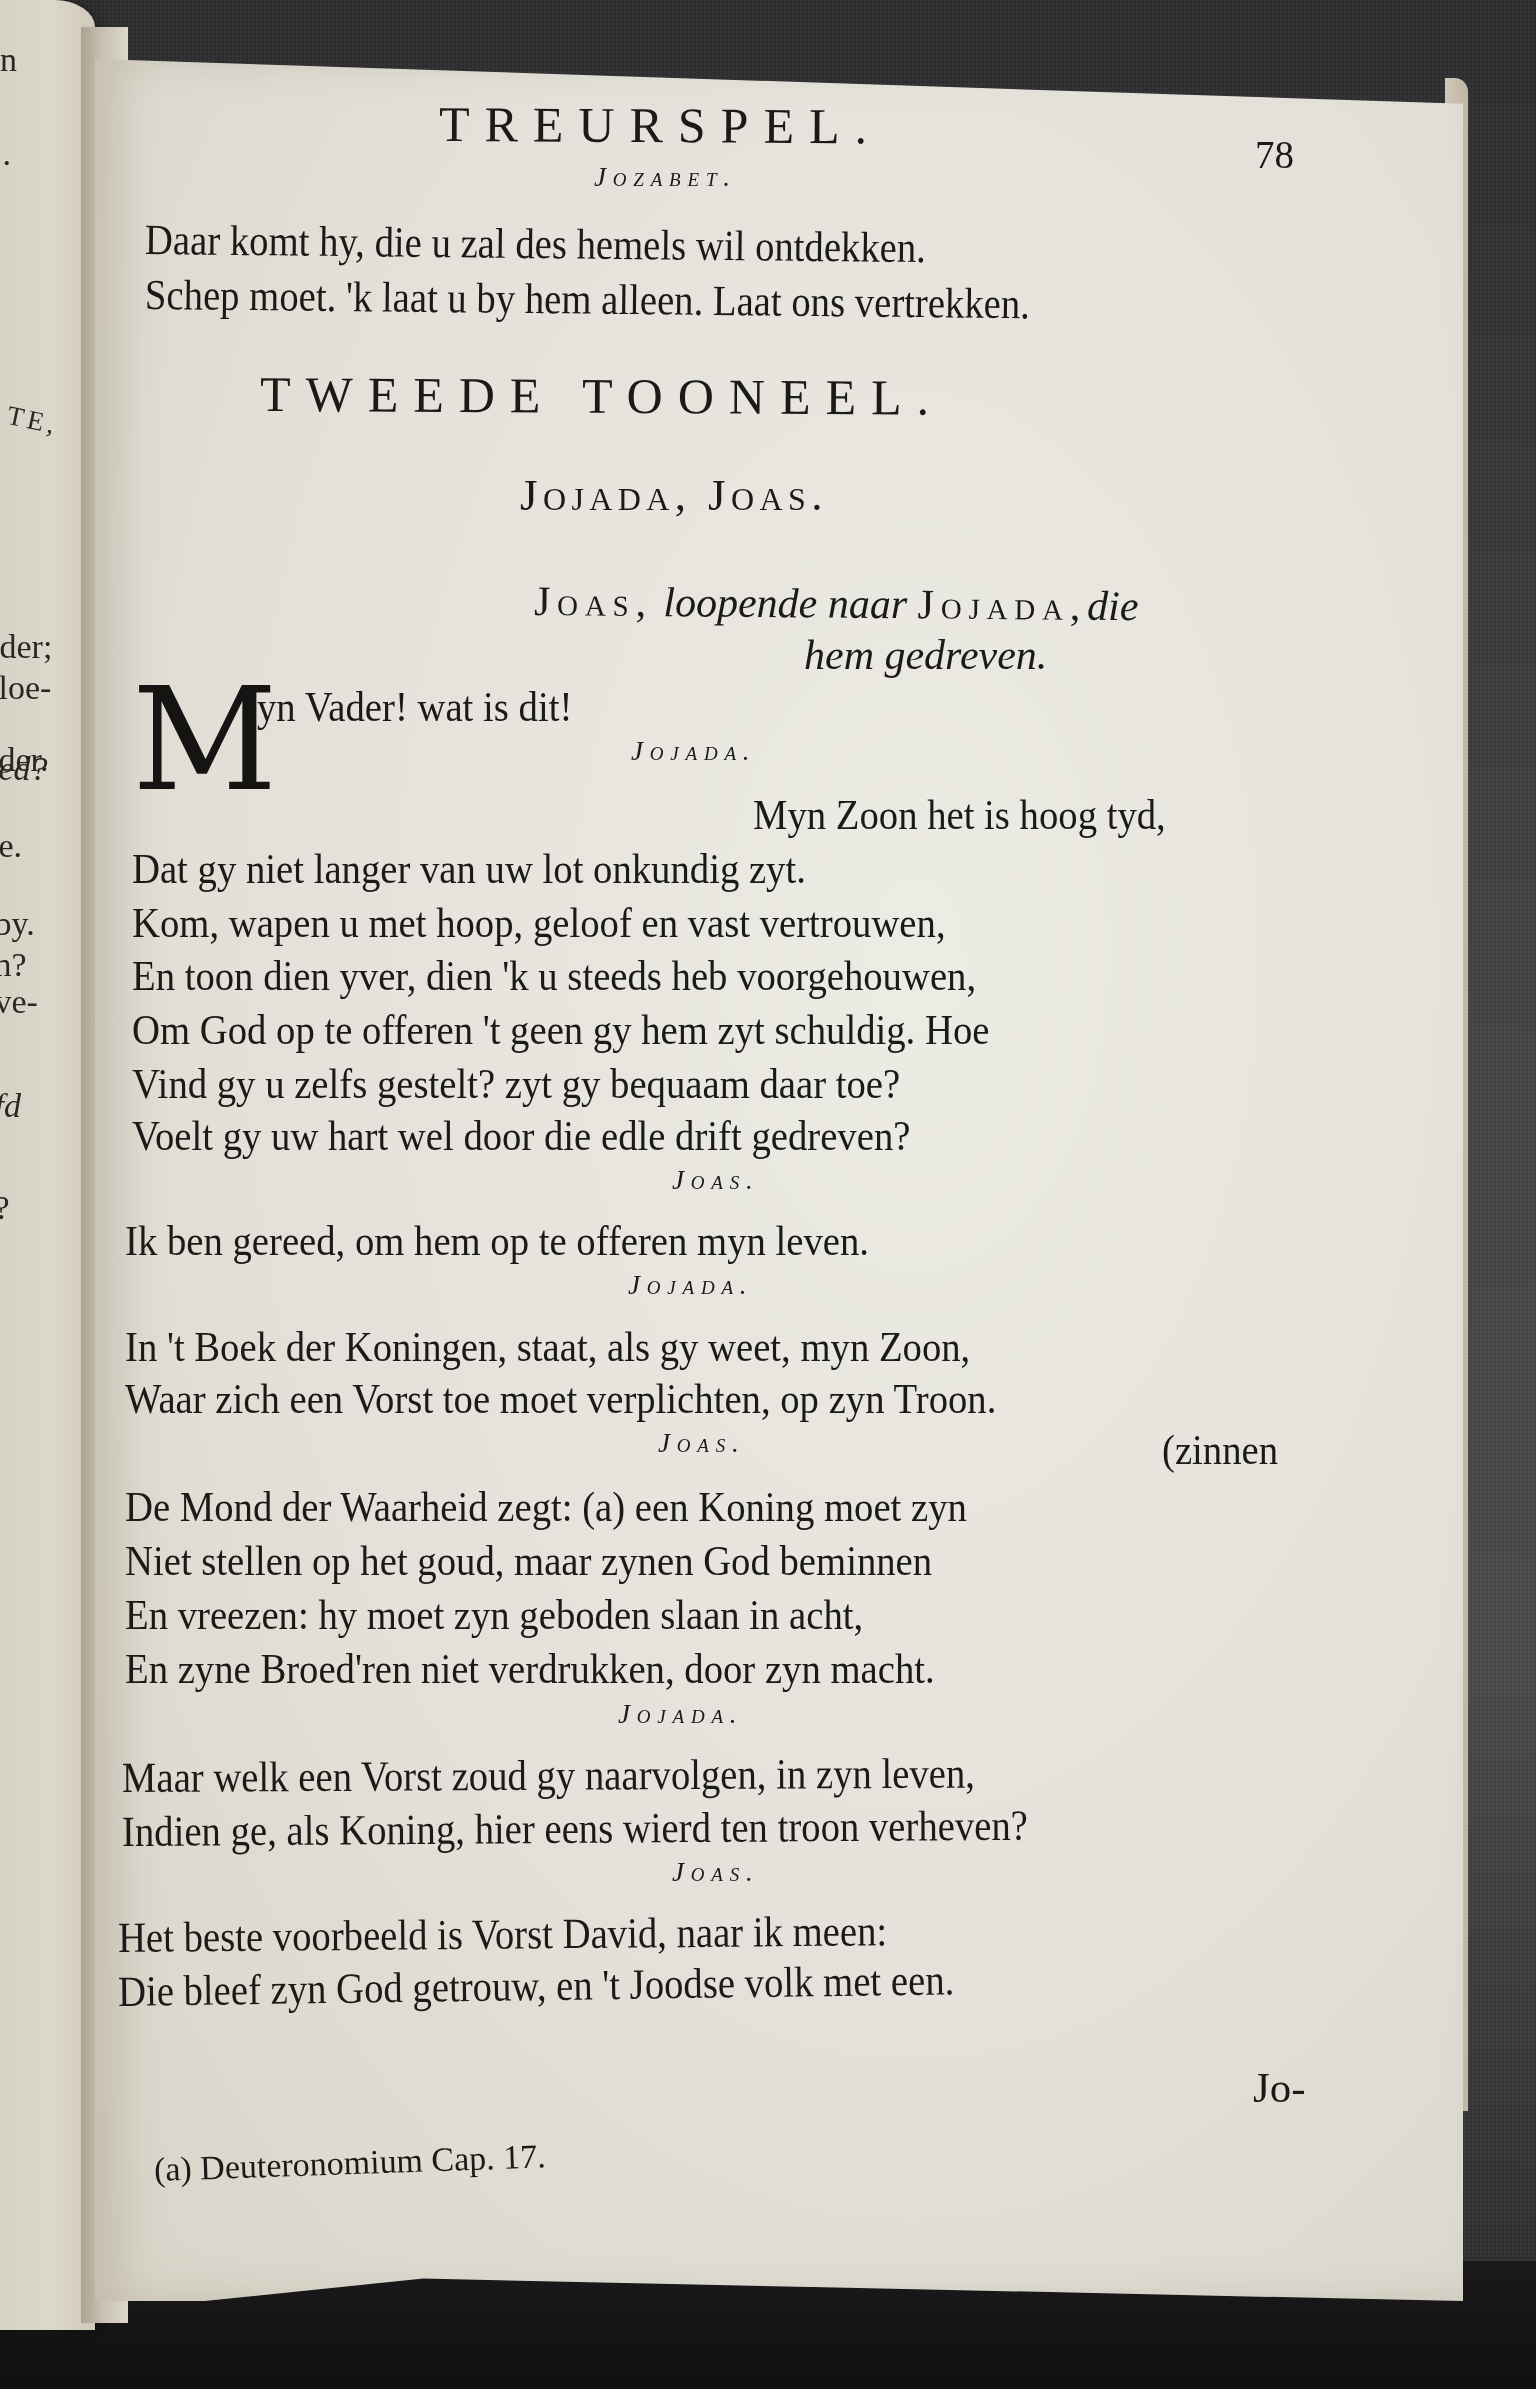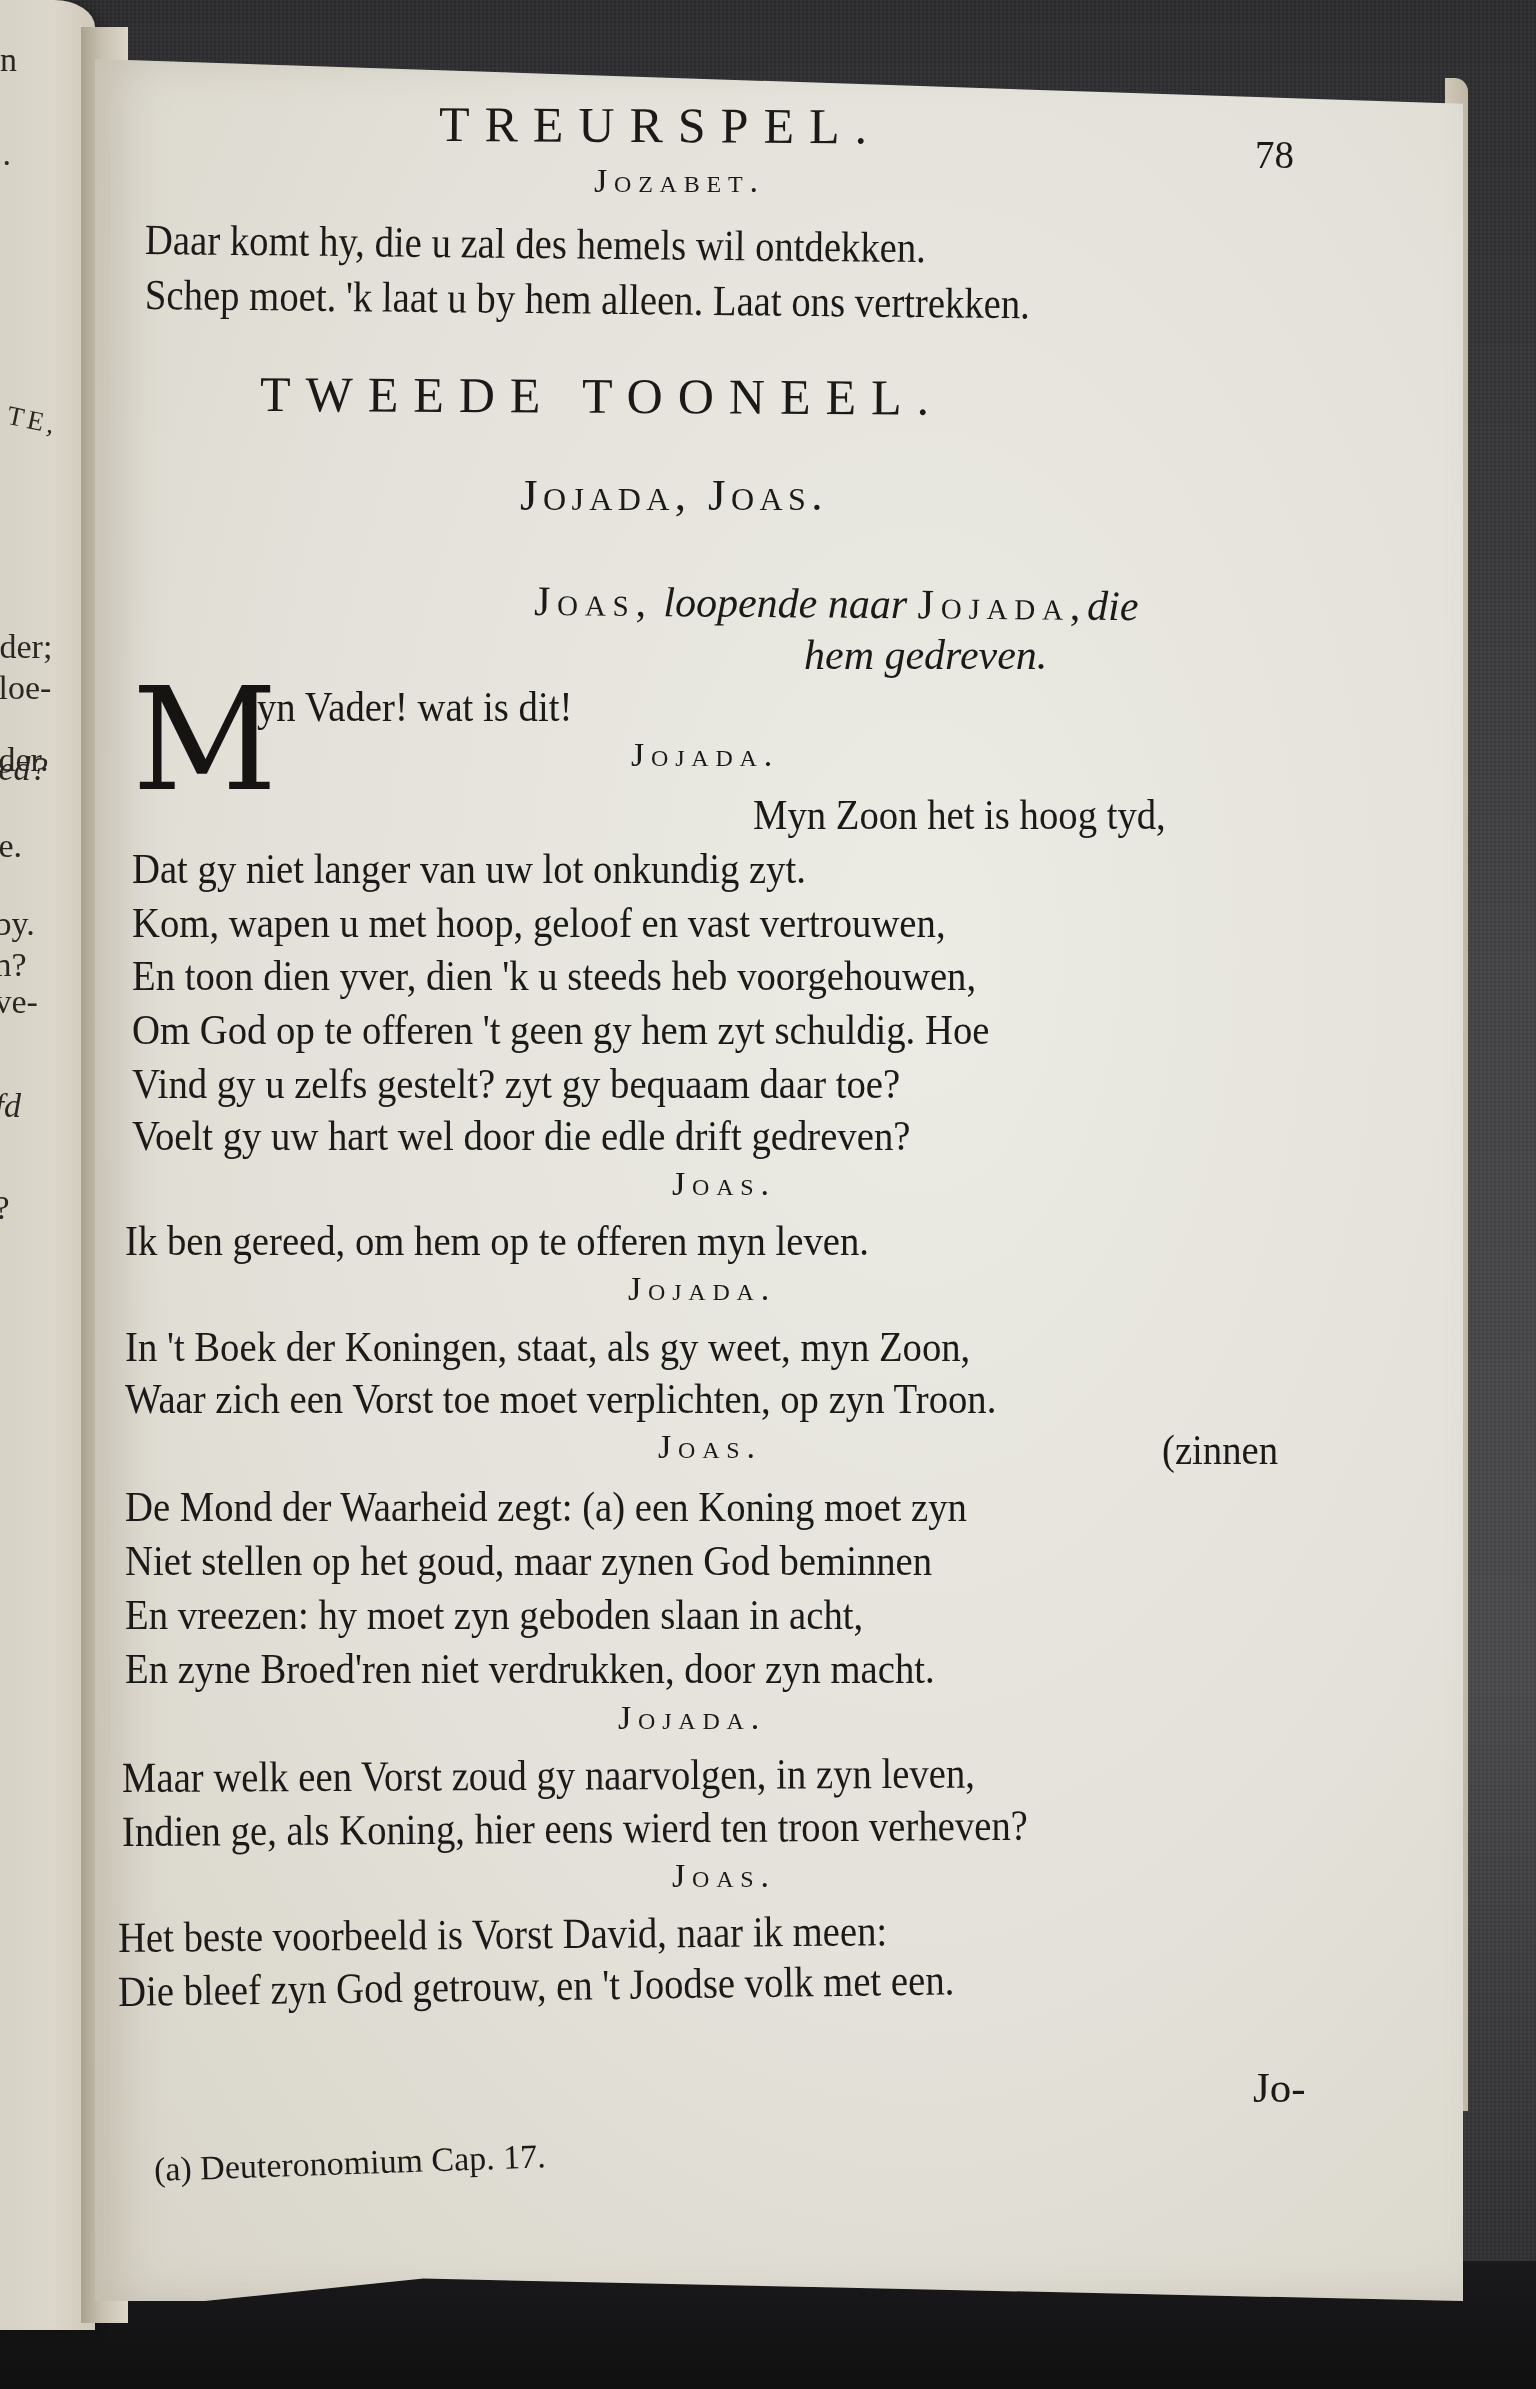--- a/index.html
+++ b/index.html
@@ -68,21 +68,21 @@
     }
     .text {
       position: absolute;
       color: #1c1a18;
       white-space: nowrap;
       transform-origin: left center;
     }
     .smallcaps { font-variant: small-caps; letter-spacing: 5.4px; }
     .spaced { letter-spacing: 15px; }
     .line { font-size: 43px; }
-    .speaker { font-size: 34px; letter-spacing: 6.8px; }
+    .speaker { font-size: 27px; letter-spacing: 6.8px; font-style: italic; }
     .italic { font-style: italic; }
     .dropcap {
       position: absolute;
       font-size: 142px;
       line-height: 1;
       color: #161412;
       font-family: "DejaVu Serif", serif;
     }
   </style>
 </head>

